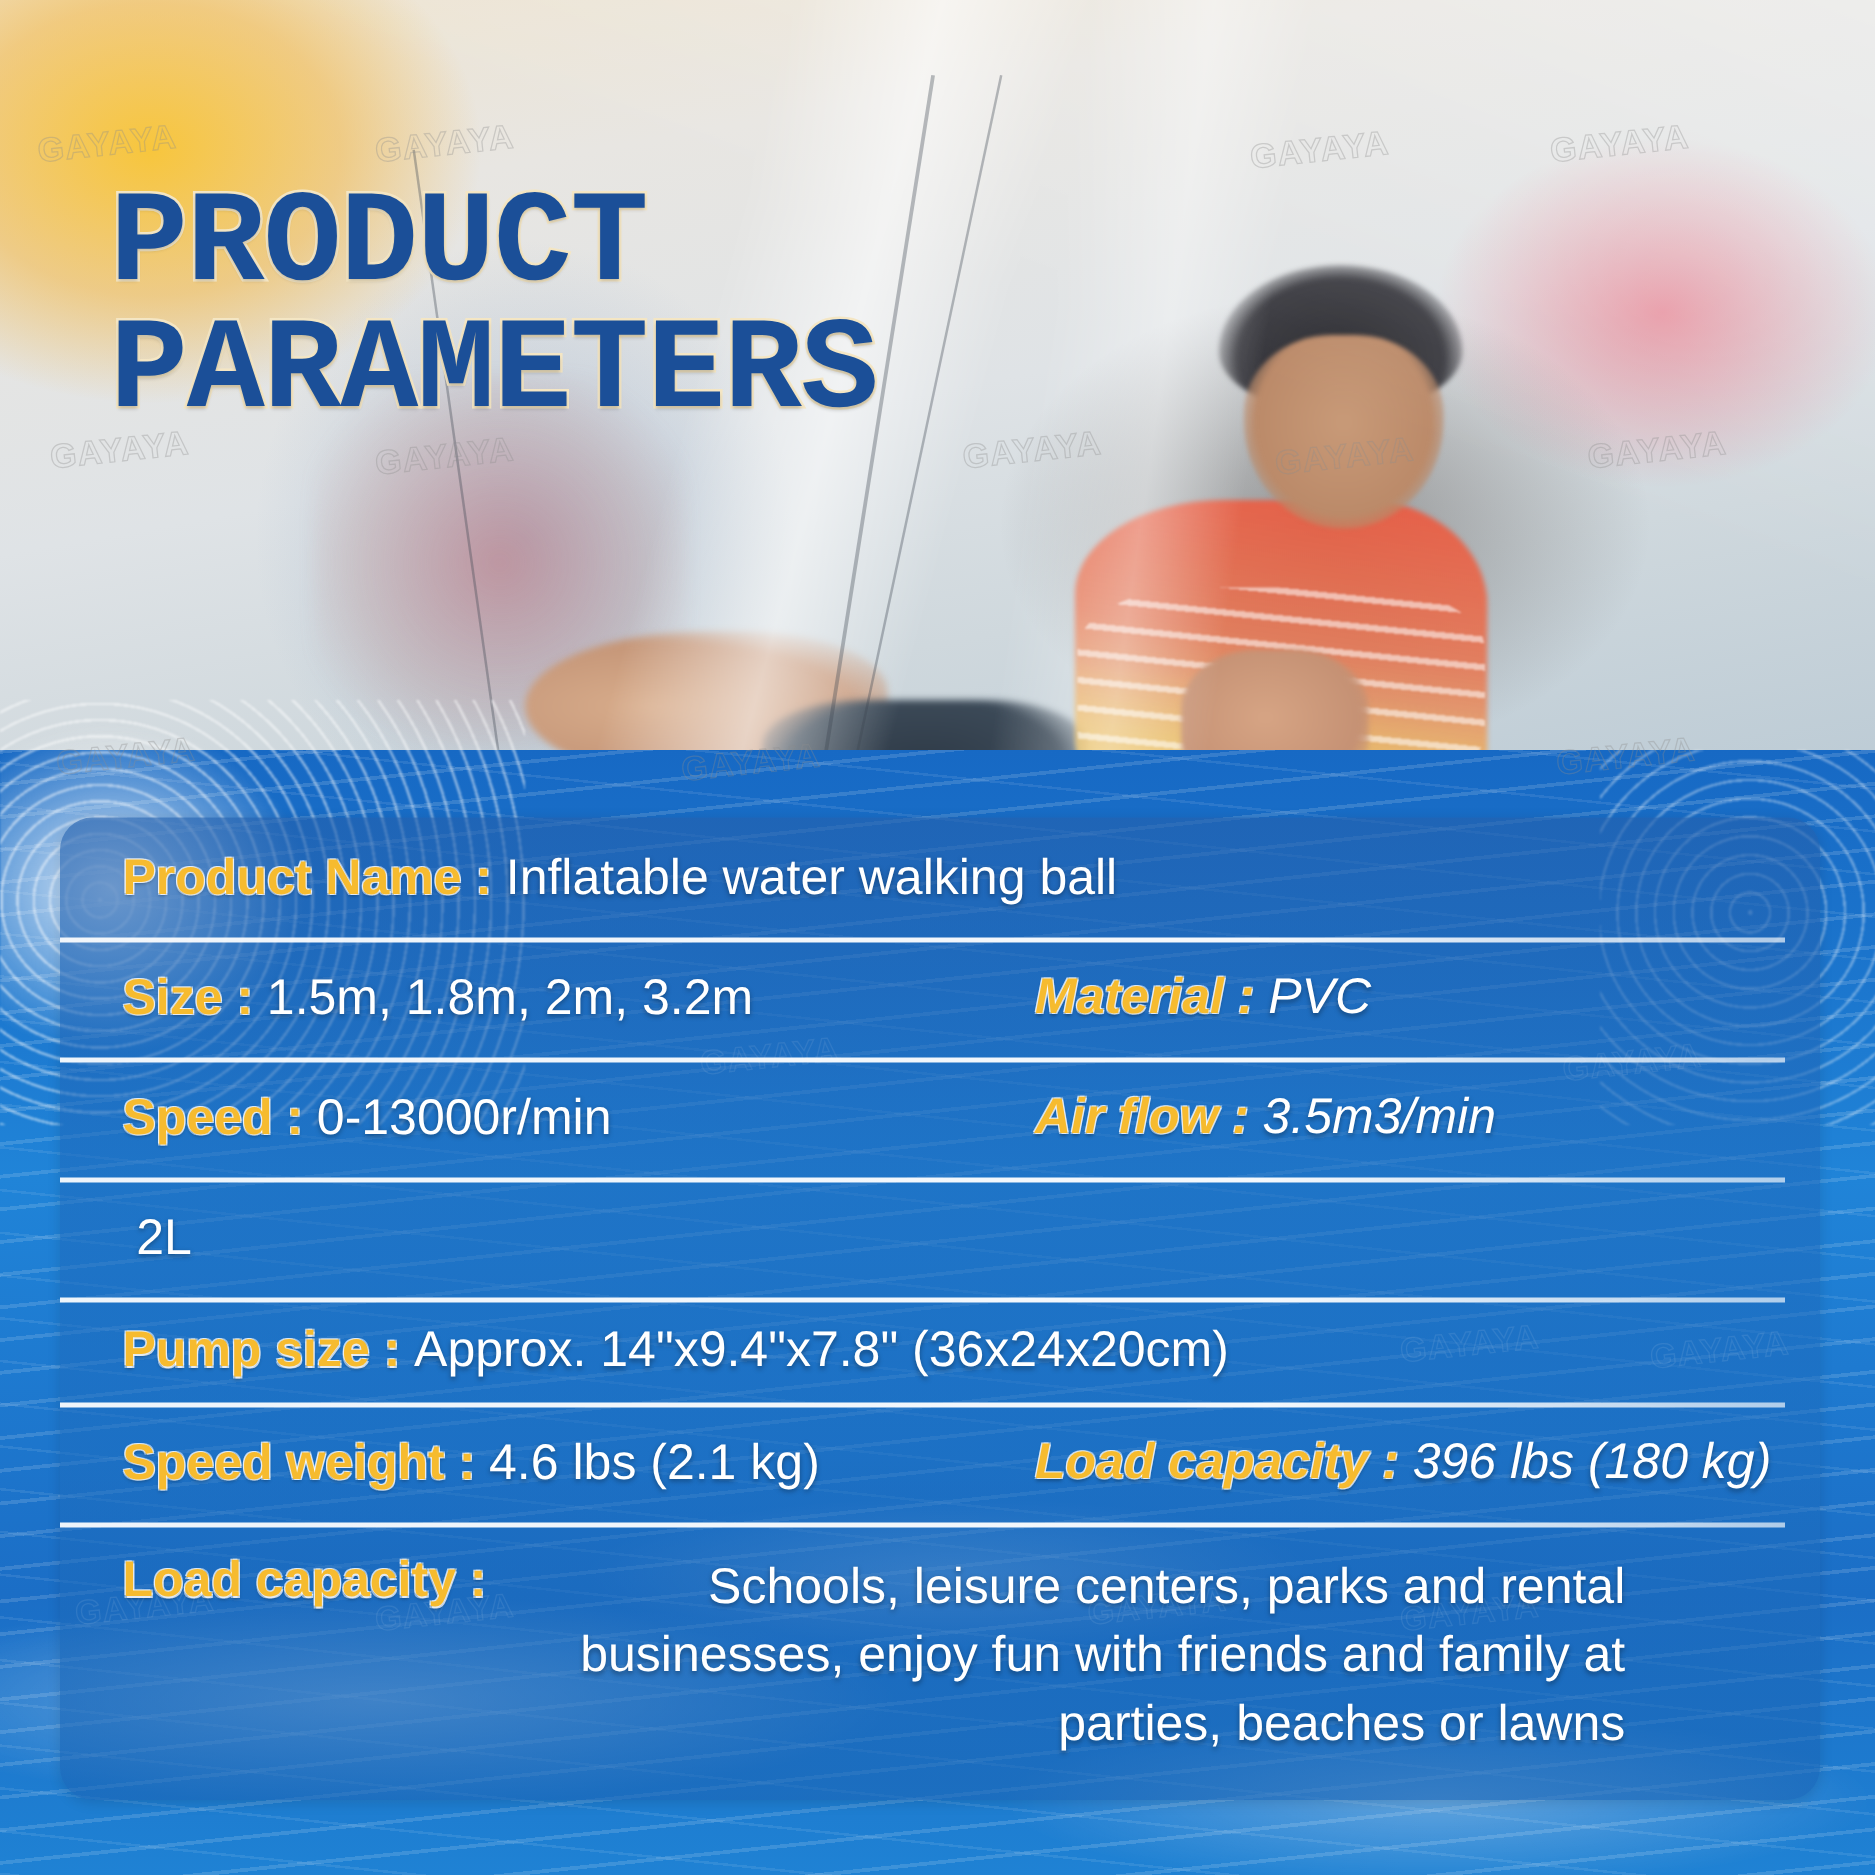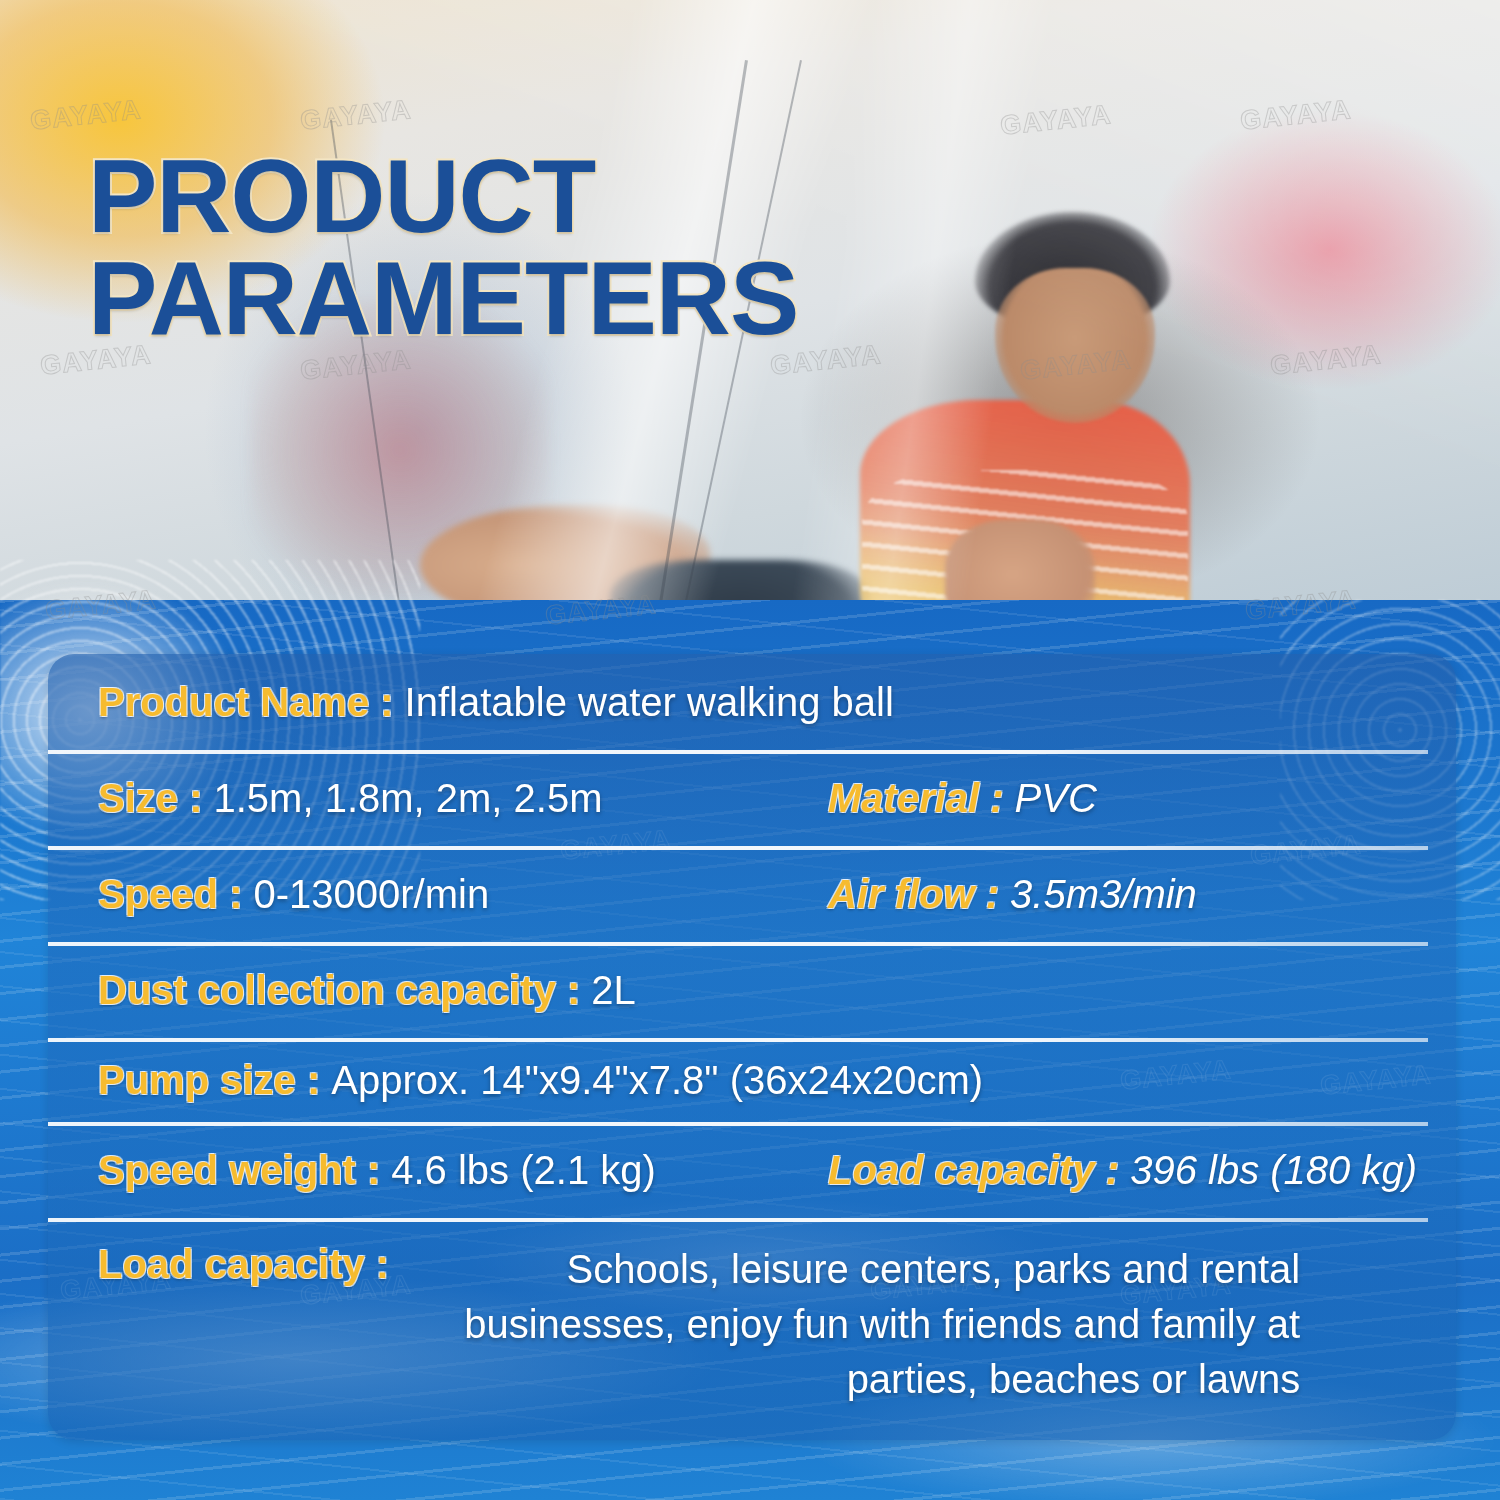--- a/index.html
+++ b/index.html
@@ -135,20 +135,21 @@
   .title{
     position:absolute;left:88px;top:76px;width:900px;
     font-weight:700;
     font-size:104px;line-height:0.98;
     letter-spacing:-1px;
     color:#1b4f98;
     text-transform:uppercase;
     -webkit-text-stroke:4px #f4e6c4;
     paint-order:stroke fill;
     text-shadow:0 2px 3px rgba(0,0,0,0.18);
+    font-family:Liberation Mono, monospace;
   }
   .title .ln{display:block;}
 
   
   .panel{
     position:absolute;left:48px;top:654px;width:1408px;height:786px;
     background:linear-gradient(180deg, rgba(36,96,172,0.62) 0%, rgba(30,104,186,0.58) 30%, rgba(28,108,190,0.55) 65%, rgba(26,100,180,0.60) 100%);
     border-radius:26px;
     overflow:hidden;
     box-shadow:0 2px 10px rgba(0,0,0,0.12);
@@ -255,42 +256,41 @@
     <div class="row r1">
       <div class="cell">
         <span class="lbl">Product Name :</span>
         <span class="val">Inflatable water walking ball</span>
       </div>
     </div>
 
     <div class="row r2">
       <div class="cell">
         <span class="lbl">Size :</span>
-        <span class="val">1.5m, 1.8m, 2m, 2.5m</span>
+        <span class="val">1.5m, 1.8m, 2m, 3.2m</span>
       </div>
       <div class="cell col2">
         <span class="lbl">Material :</span>
         <span class="val">PVC</span>
       </div>
     </div>
 
     <div class="row r3">
       <div class="cell">
         <span class="lbl">Speed :</span>
         <span class="val">0-13000r/min</span>
       </div>
       <div class="cell col2">
         <span class="lbl">Air flow :</span>
         <span class="val">3.5m3/min</span>
       </div>
     </div>
 
     <div class="row r4">
       <div class="cell">
-        <span class="lbl">Dust collection capacity :</span>
         <span class="val">2L</span>
       </div>
     </div>
 
     <div class="row r5">
       <div class="cell">
         <span class="lbl">Pump size :</span>
         <span class="val">Approx. 14"x9.4"x7.8" (36x24x20cm)</span>
       </div>
     </div>

